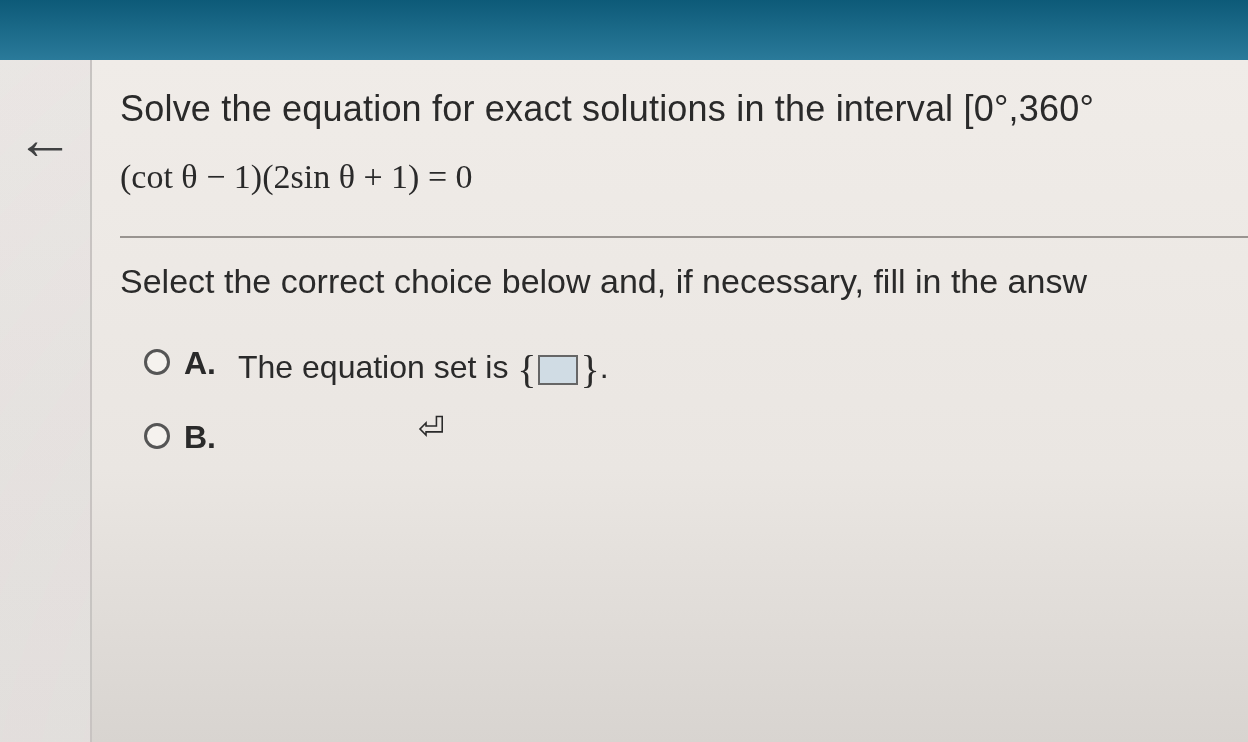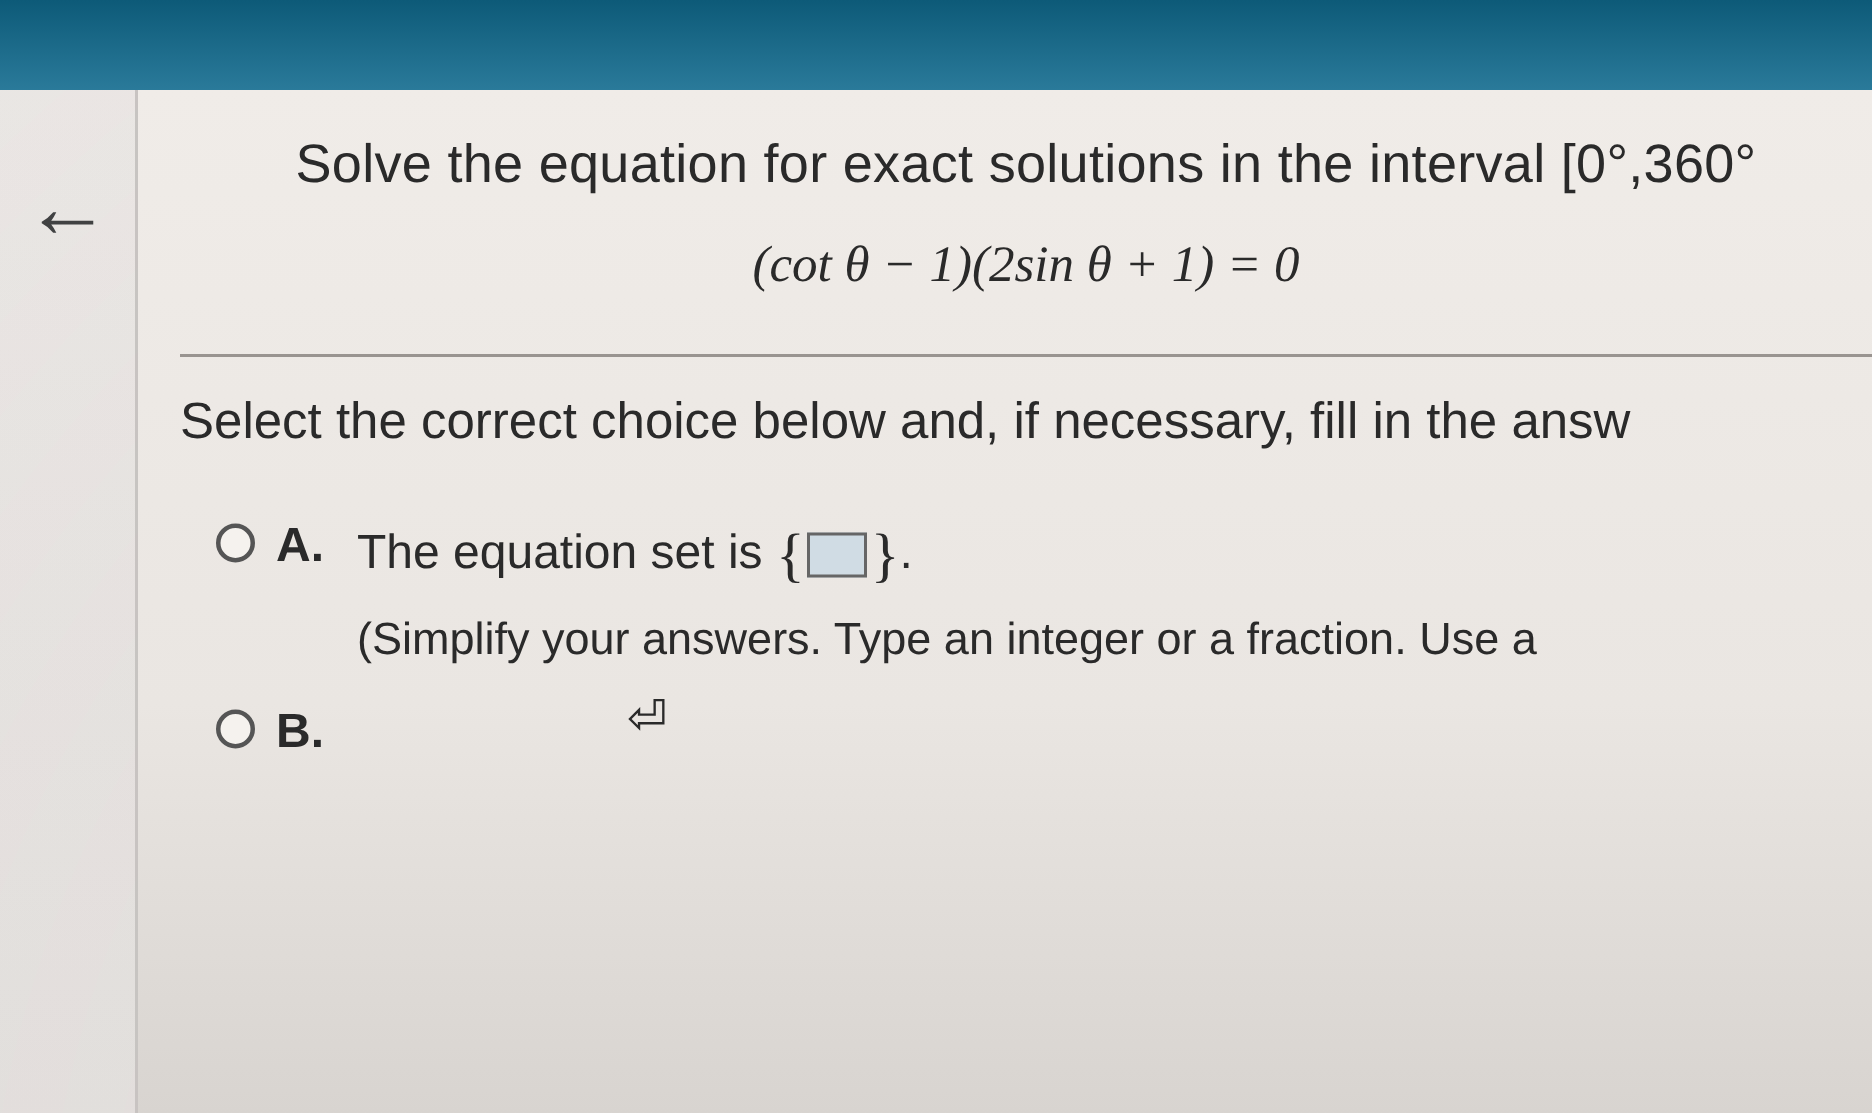--- a/index.html
+++ b/index.html
@@ -39,24 +39,23 @@
   .main-col {
     flex: 1;
     padding: 28px 0 0 28px;
     background: linear-gradient(180deg, #f0ece8 0%, #eae6e2 60%, #d8d4d0 100%);
     position: relative;
   }
   .question-block {
     padding-bottom: 40px;
     border-bottom: 2px solid #999490;
     margin-right: 0;
-    text-align: center;
   }
   .q-line1 { font-size: 36px; color: #2a2a2a; margin-bottom: 28px; letter-spacing: 0.2px; }
-  .q-line2 { font-size: 34px; color: #2a2a2a; font-family: 'Times New Roman', serif; font-style: italic; }
+  .q-line2 { font-size: 34px; color: #2a2a2a; font-family: 'Times New Roman', serif; }
   .answer-block { padding-top: 24px; }
   .prompt { font-size: 34px; color: #2a2a2a; margin-bottom: 40px; }
   .choice-row {
     display: flex;
     align-items: flex-start;
     gap: 14px;
     margin-bottom: 16px;
     padding-left: 24px;
   }
   .radio {
@@ -113,21 +112,20 @@
     </div>
 
     <div class="answer-block">
       <div class="prompt">Select the correct choice below and, if necessary, fill in the answ</div>
 
       <div class="choice-row">
         <div class="radio"></div>
         <div class="choice-label">A.</div>
         <div class="choice-body">
           <span>The equation set is </span><span class="brace">{</span><span class="blank-box"></span><span class="brace">}</span><span>.</span>
-          <div class="hint">(Simplify your answers. Type an integer or a fraction. Use a</div>
         </div>
       </div>
 
       <div class="choice-row" style="position:relative;">
         <div class="radio"></div>
         <div class="choice-label">B.</div>
         <span class="caret" style="left:298px; top:-6px;">⏎</span>
       </div>
 
     </div>

